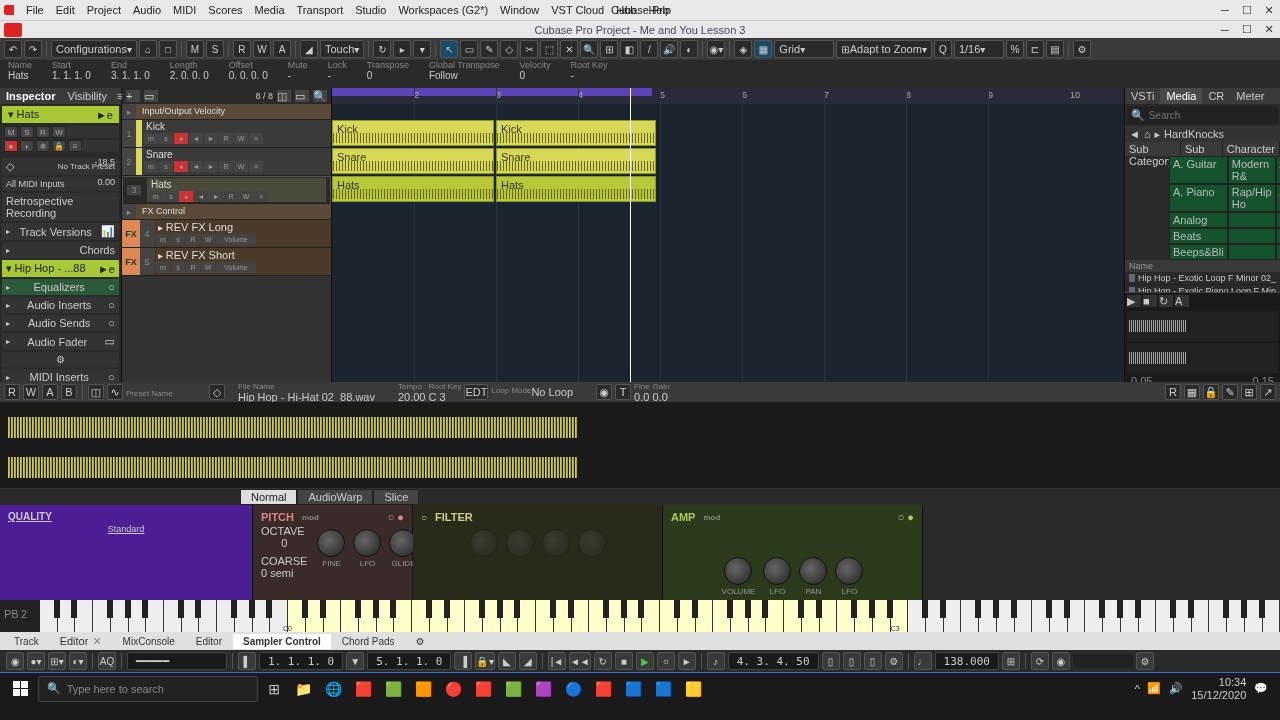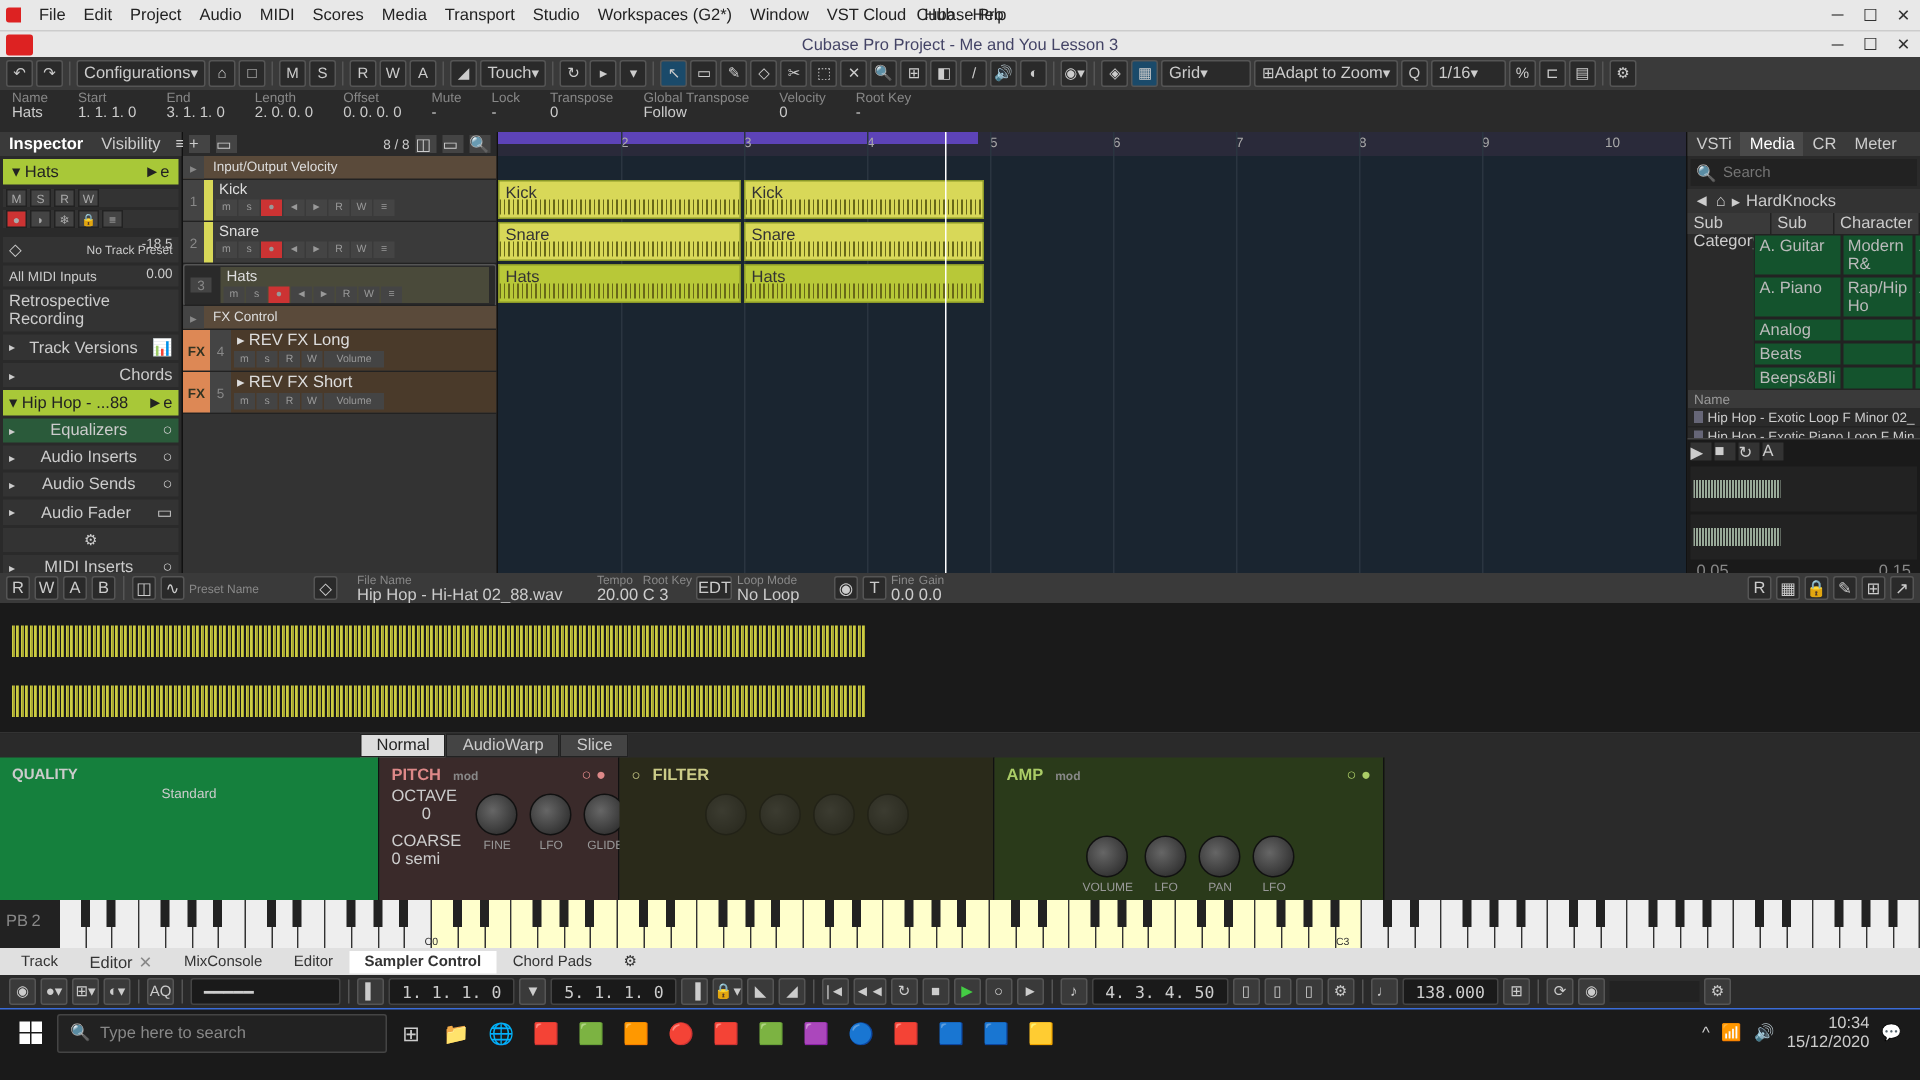--- a/index.html
+++ b/index.html
@@ -94,21 +94,21 @@
 .waveedit .ch { position:absolute; left:8px; right:8px; height:35px; }
 .waveedit .ch.l { top:8px; }
 .waveedit .ch.r { top:48px; }
 .waveedit .ch::after { content:""; position:absolute; left:0; top:20%; bottom:20%; right:55%; background:repeating-linear-gradient(90deg,#cc4 0 1px,#aa3 1px 2px,transparent 2px 3px); }
 .sampler { flex:1; background:#2a2a2a; display:flex; flex-direction:column; }
 .samptabs { height:16px; display:flex; padding-left:240px; font-size:10px; }
 .samptab { padding:1px 10px; background:#444; border:1px solid #222; cursor:pointer; color:#ccc; }
 .samptab.active { background:#ddd; color:#222; }
 .sampbody { flex:1; display:flex; }
 .sampsec { border-right:1px solid #111; padding:4px 8px; display:flex; flex-direction:column; }
-.sampsec.q { width:253px; background:#15803d; }
+.sampsec.q { width:253px; background:#4c1d95;text-decoration:underline; }
 .sampsec.pitch { width:160px; background:#3a2a2a; }
 .sampsec.filter { width:250px; background:#2a2a1a; }
 .sampsec.amp { width:260px; background:#2a3a1a;gap:28px; }
 .samphead { font-size:10px; font-weight:bold; padding:2px 0; display:flex; gap:8px; align-items:center; }
 .samphead.p { color:#d88; }
 .samphead.f { color:#cc8; }
 .samphead.a { color:#ac6; }
 .knobs { display:flex; gap:8px; margin-top:4px; justify-content:center; }
 .knob { display:flex; flex-direction:column; align-items:center; gap:2px; }
 .knob .k { width:28px; height:28px; border-radius:50%; background:radial-gradient(circle at 40% 40%,#666,#222); border:1px solid #111; cursor:pointer; }
@@ -569,21 +569,21 @@
       </div>
     <div style="display:flex;flex-direction:column;margin-left:20px;">
         <span class="lbl">Tempo</span>
         <span>20.00</span>
       </div>
     <div style="display:flex;flex-direction:column;">
         <span class="lbl">Root Key</span>
         <span>C  3</span>
       </div>
     <div class="b">EDT</div>
-    <div style="display:flex;flex-direction:column;">
+    <div style="display:flex;flex-direction:row;">
         <span class="lbl">Loop Mode</span>
         <span>No Loop</span>
       </div>
     <div style="margin-left:20px;" class="b">◉</div>
     <div class="b">T</div>
     <div style="display:flex;flex-direction:column;">
         <span class="lbl">Fine</span>
         <span>0.0</span>
       </div>
     <div style="display:flex;flex-direction:column;">

